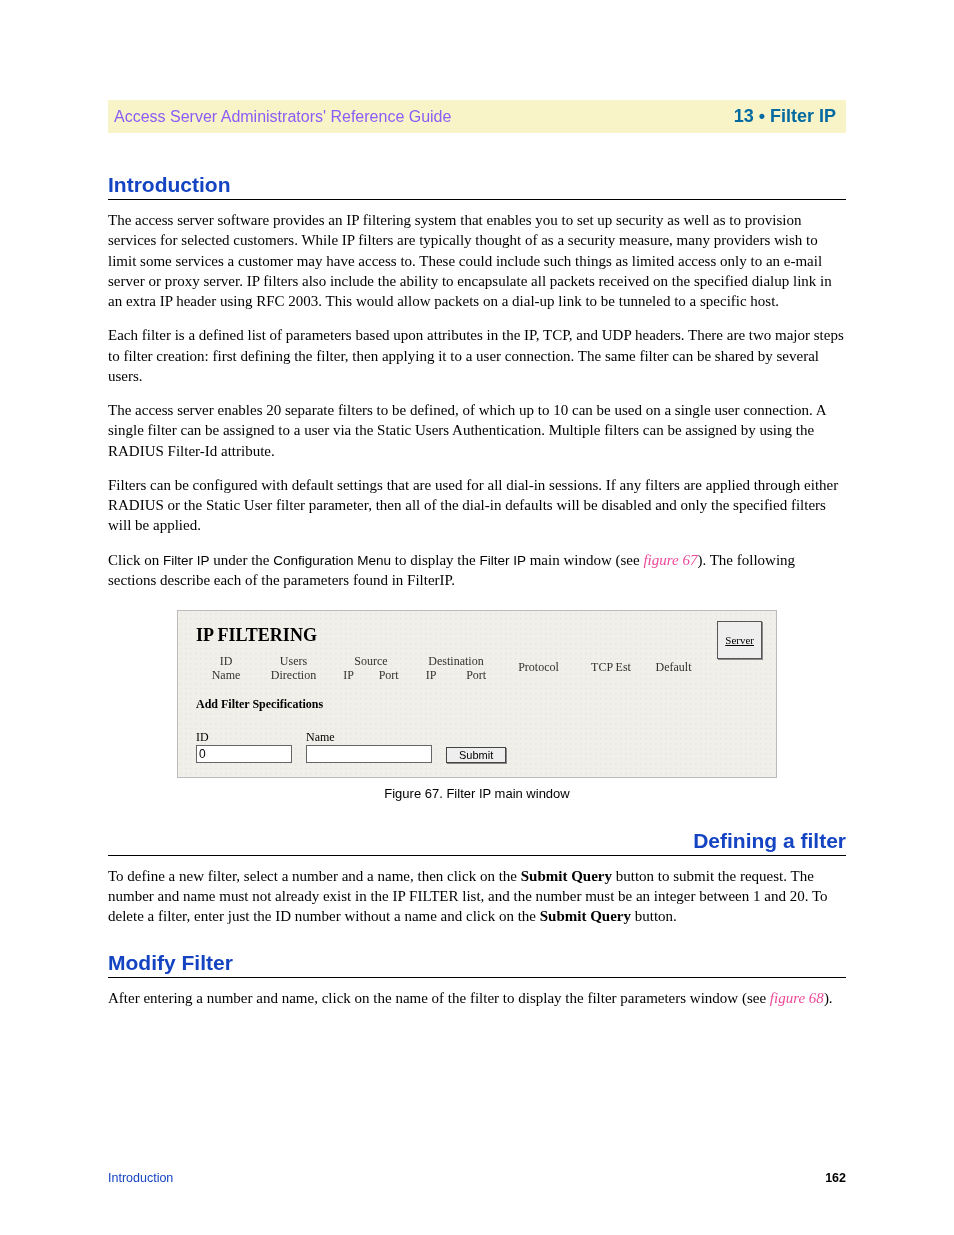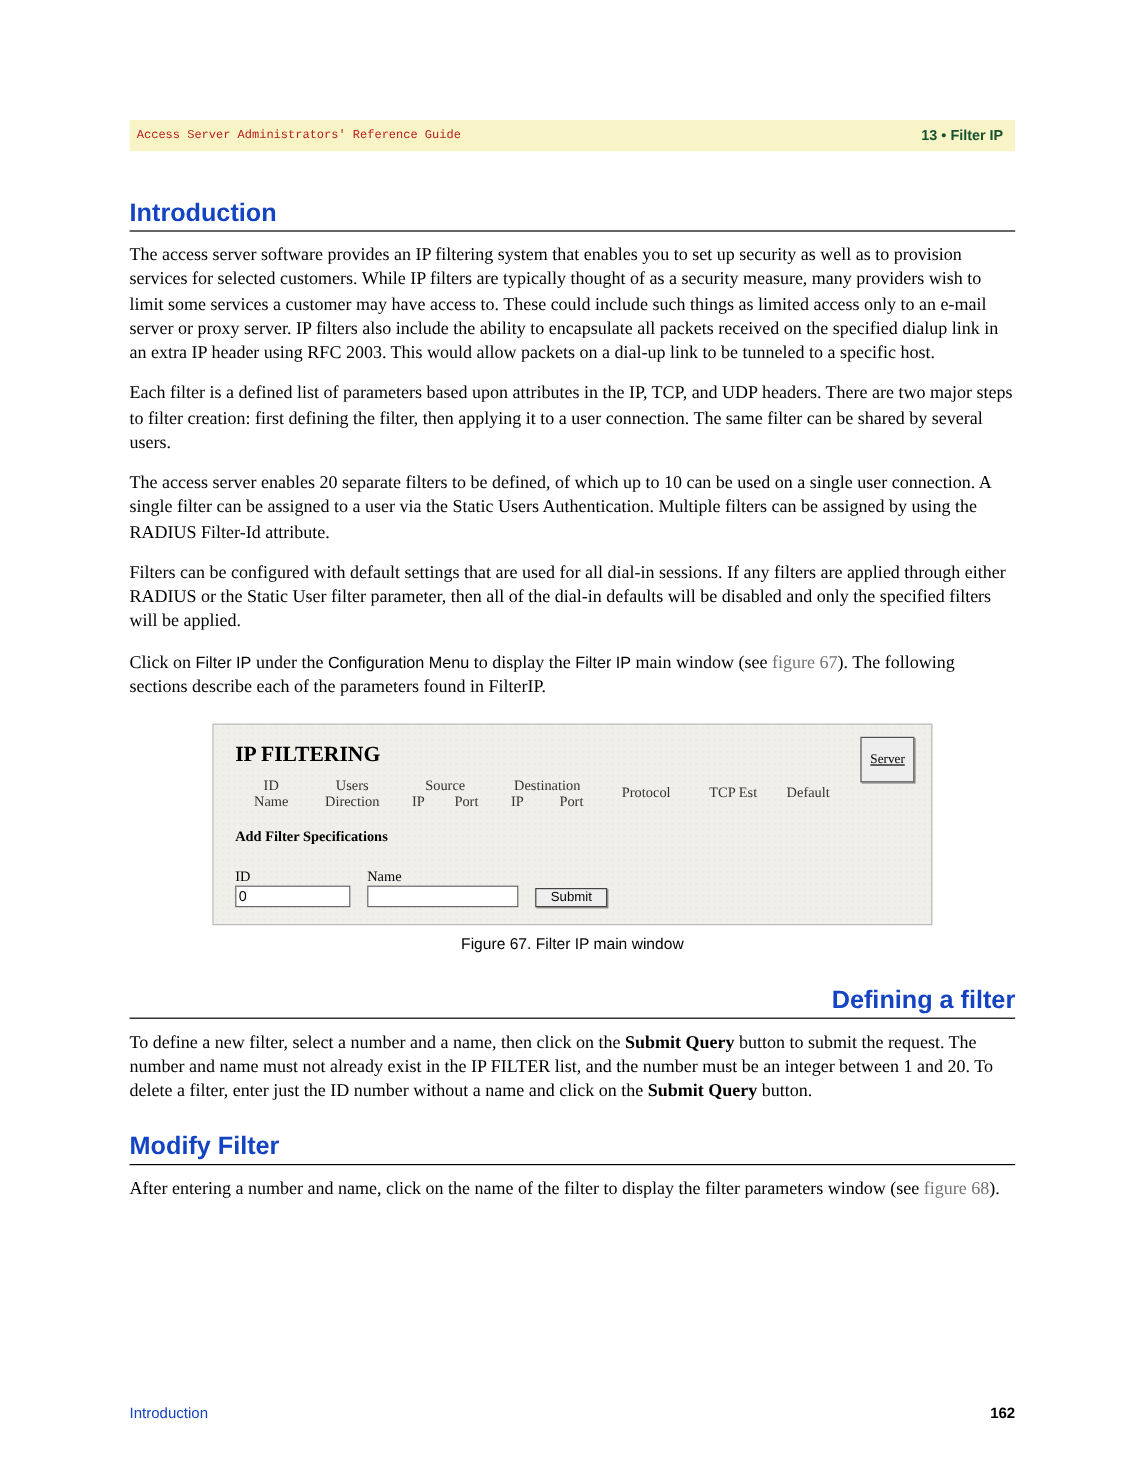--- a/index.html
+++ b/index.html
@@ -20,29 +20,29 @@
   .header-bar {
     background: #f9f4c8;
     padding: 6px 10px 6px 6px;
     display: flex;
     justify-content: space-between;
     align-items: center;
     font-size: 13px;
     margin-bottom: 40px;
   }
   .header-left {
-    font-family: Liberation Mono, monospace;
-    font-size: 10px;
-    color: #b91c1c;
+    font-family: Liberation Sans, sans-serif;
+    font-size: 16px;
+    color: #8b5cf6;
   }
   .header-right {
     font-family: Verdana, Arial, sans-serif;
-    font-size: 12px;
-    font-weight: bold;
-    color: #14532d;
+    font-size: 18px;
+    font-weight: bold;
+    color: #0369a1;
   }
   h2.section {
     font-family: Verdana, Arial, sans-serif;
     color: #1544c3;
     font-weight: bold;
     font-size: 21px;
     margin: 0 0 2px 0;
   }
   .rule {
     border: none;
@@ -53,21 +53,22 @@
     font-size: 15px;
     line-height: 1.35;
     margin: 0 0 14px 0;
     text-align: left;
   }
   .sans-inline {
     font-family: Verdana, Arial, sans-serif;
     font-size: 13.5px;
   }
   .link {
-    color: #737373;
+    color: #ec4899;
+    font-style: italic;
   }
   .figure-wrap {
     margin: 20px 0 10px 0;
     text-align: center;
   }
   .figure-panel {
     border: 1px solid #bbb;
     background: #f1efe9;
     width: 600px;
     margin: 0 auto;

